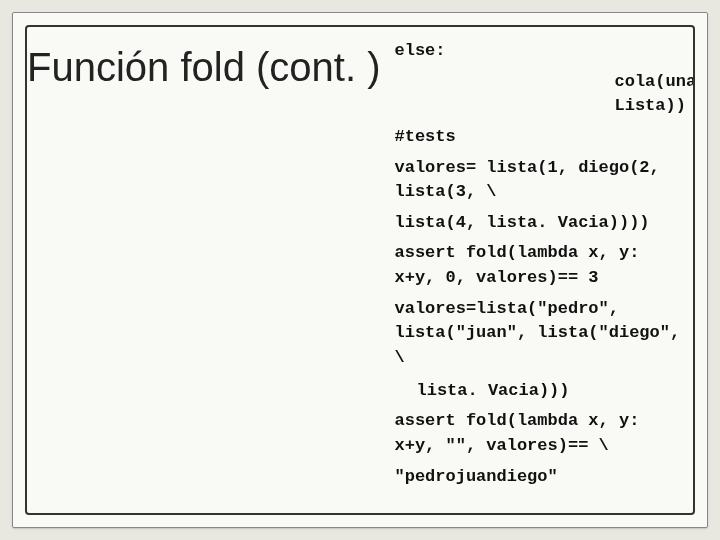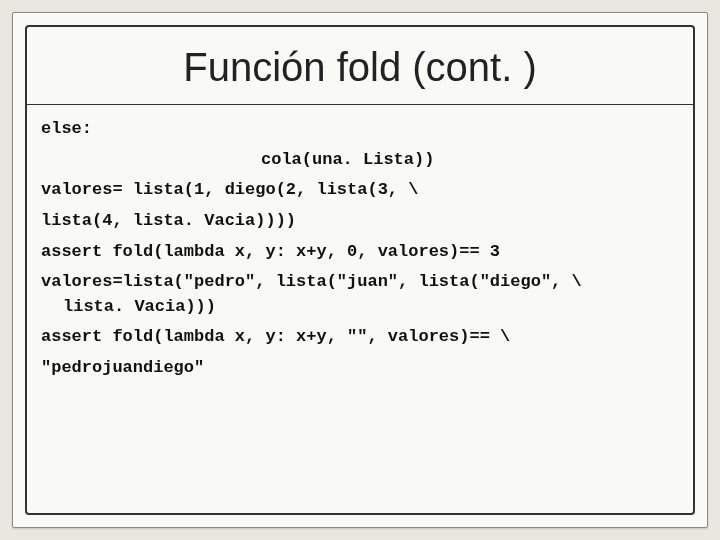--- a/index.html
+++ b/index.html
@@ -20,21 +20,21 @@
     box-shadow: 0 1px 2px rgba(0,0,0,0.15);
     position: relative;
     padding: 12px 12px 12px 12px;
   }
   .inner {
     width: 100%;
     height: 100%;
     border: 2px solid #333;
     border-radius: 4px;
     display: flex;
-    flex-direction: column;
+    flex-direction: row;
   }
   .title {
     font-size: 40px;
     font-weight: 400;
     color: #222;
     text-align: center;
     padding: 18px 0 14px 0;
     font-family: Arial, Helvetica, sans-serif;
   }
   .hr {
@@ -62,24 +62,25 @@
 </head>
 <body>
 
 <div class="slide">
   <div class="inner">
     <div class="title">Función fold (cont. )</div>
     <div class="hr"></div>
     <div class="code-area">
       <div class="line ind1">else:</div>
       <div class="line ind3">cola(una. Lista))</div>
+      <div class="line ind1">#tests</div>
       <div class="line ind1">valores= lista(1, diego(2, lista(3, \</div>
       <div class="line right">lista(4, lista. Vacia))))</div>
       <div class="line ind1">assert fold(lambda x, y: x+y, 0, valores)== 3</div>
       <div>
         <div class="line ind1" style="margin-bottom:0">valores=lista("pedro", lista("juan", lista("diego", \</div>
-        <div class="line wrap-indent" style="margin-top:0">lista. Vacia)))</div>
+        <div class="line wrap-indent" style="margin-top:8px">lista. Vacia)))</div>
       </div>
       <div class="line ind1">assert fold(lambda x, y: x+y, "", valores)== \</div>
       <div class="line right">"pedrojuandiego"</div>
     </div>
   </div>
 </div>
 
 </body></html>

